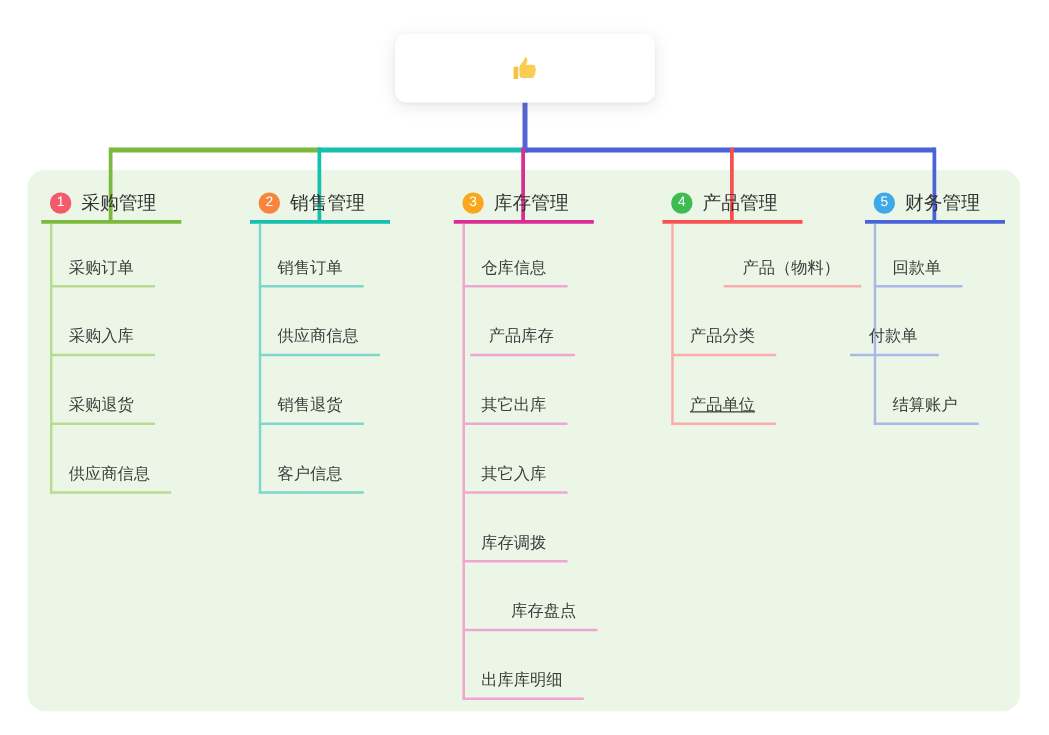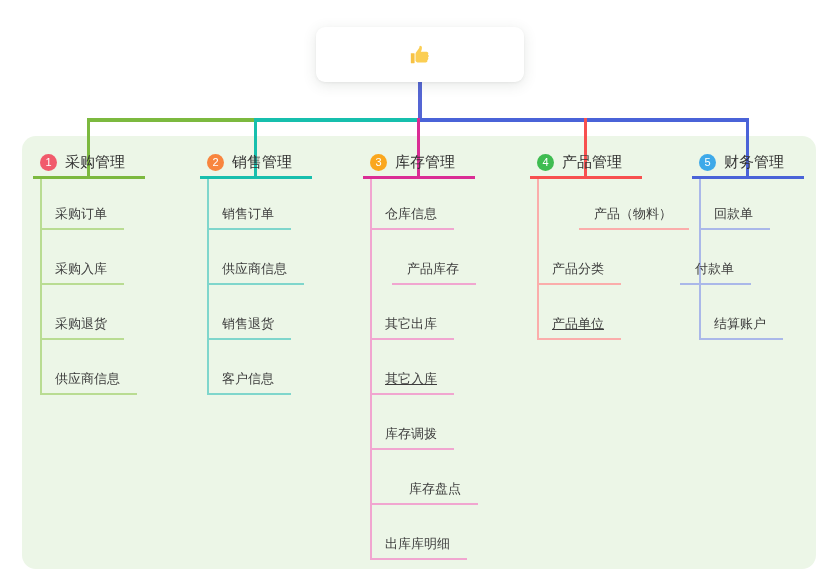--- a/index.html
+++ b/index.html
@@ -75,23 +75,23 @@
       <div class="child-node" style="left: 207px; top: 204px; border-bottom-color: rgb(127, 214, 204);">销售订单</div>
       <div class="child-node" style="left: 207px; top: 259px; border-bottom-color: rgb(127, 214, 204);">供应商信息</div>
       <div class="child-node" style="left: 207px; top: 314px; border-bottom-color: rgb(127, 214, 204);">销售退货</div>
       <div class="child-node" style="left: 207px; top: 369px; border-bottom-color: rgb(127, 214, 204);">客户信息</div>
       <div class="branch-header" style="left: 363px; top: 148px; border-bottom-color: rgb(218, 45, 149);">
         <div class="badge" style="background: rgb(250, 167, 30);">3</div>
         <div class="">库存管理</div>
       </div>
       <div class="vline" style="left: 370px; top: 179px; height: 381px; background: rgb(241, 166, 208);"></div>
       <div class="child-node" style="left: 370px; top: 204px; border-bottom-color: rgb(241, 166, 208);">仓库信息</div>
-      <div class="child-node" style="left: 392px; top: 259px; border-bottom-color: rgb(241, 166, 208);">产品库存</div>
+      <div class="child-node" style="left: 376px; top: 259px; border-bottom-color: rgb(241, 166, 208);">产品库存</div>
       <div class="child-node" style="left: 370px; top: 314px; border-bottom-color: rgb(241, 166, 208); text-align: right;">其它出库</div>
-      <div class="child-node" style="left: 370px; top: 369px; border-bottom-color: rgb(241, 166, 208); text-decoration: underline;">其它入库</div>
+      <div class="child-node" style="left: 370px; top: 369px; border-bottom-color: rgb(241, 166, 208);">其它入库</div>
       <div class="child-node" style="left: 370px; top: 424px; border-bottom-color: rgb(241, 166, 208);">库存调拨</div>
       <div class="child-node" style="left: 370px; top: 479px; border-bottom-color: rgb(241, 166, 208); padding-left: 39px;">库存盘点</div>
       <div class="child-node" style="left: 370px; top: 534px; border-bottom-color: rgb(241, 166, 208);">出库库明细</div>
       <div class="branch-header" style="left: 530px; top: 148px; border-bottom-color: rgb(247, 80, 79);">
         <div class="badge" style="background: rgb(63, 188, 81);">4</div>
         <div class="">产品管理</div>
       </div>
       <div class="vline" style="left: 537px; top: 179px; height: 161px; background: rgb(251, 173, 171);"></div>
       <div class="child-node" style="left: 537px; top: 204px; border-bottom-color: rgb(251, 173, 171); margin-left: 42px;">产品（物料）</div>
       <div class="child-node" style="left: 537px; top: 259px; border-bottom-color: rgb(251, 173, 171); text-align: center;">产品分类</div>

